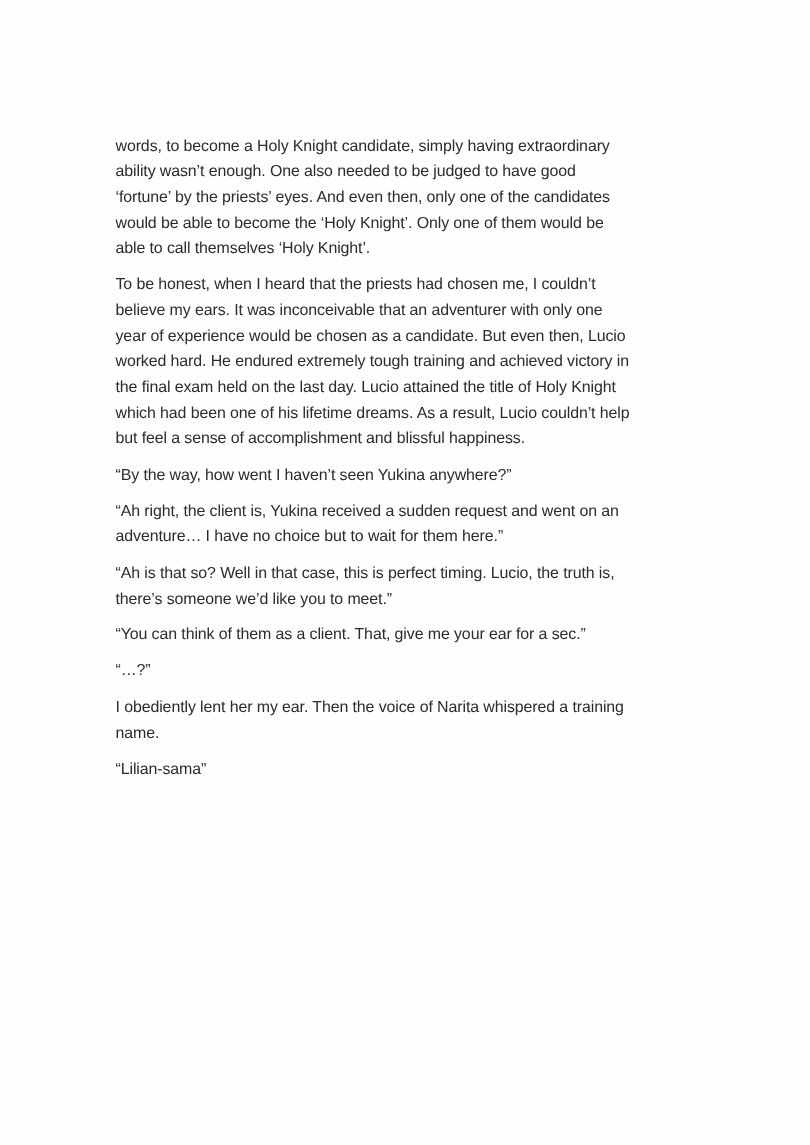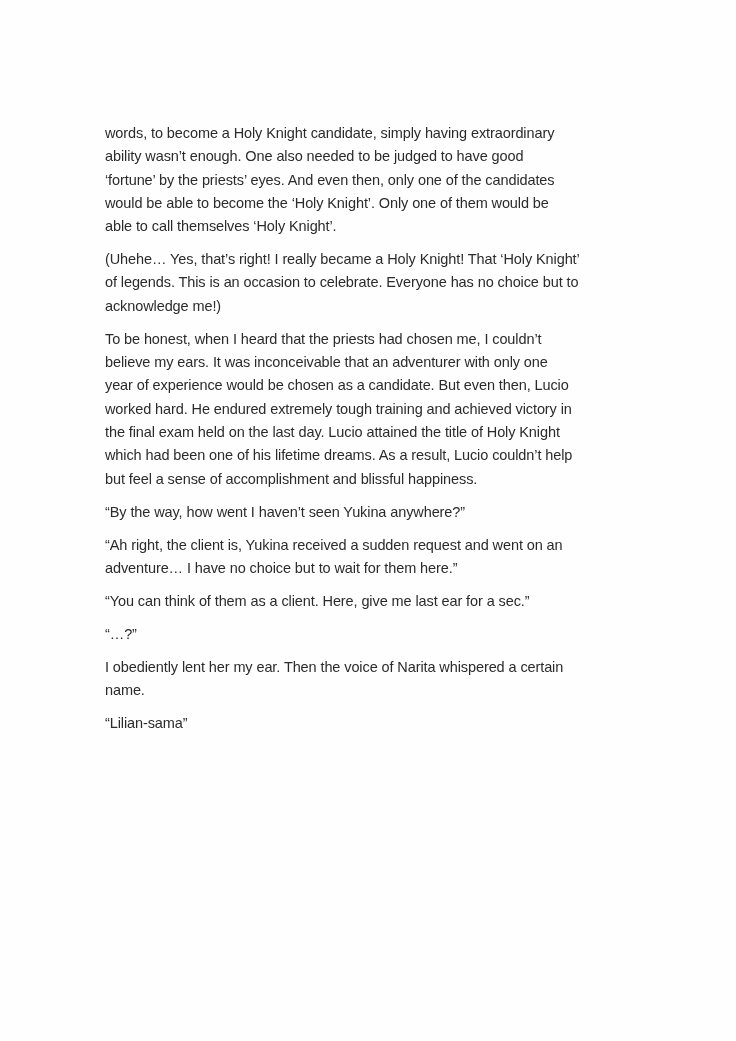--- a/index.html
+++ b/index.html
@@ -35,32 +35,31 @@
 </head>
 <body>
 
 <div class="page">
   <div class="doc-body">
     <p>words, to become a Holy Knight candidate, simply having extraordinary
 ability wasn’t enough. One also needed to be judged to have good
 ‘fortune’ by the priests’ eyes. And even then, only one of the candidates
 would be able to become the ‘Holy Knight’. Only one of them would be
 able to call themselves ‘Holy Knight’.</p>
-    <p>(Uhehe… Yes, that’s right! I really became a Holy Knight! That ‘Holy Knight’
-of legends. This is an occasion to celebrate. Everyone has no choice but to
-acknowledge me!)</p>
     <p>To be honest, when I heard that the priests had chosen me, I couldn’t
 believe my ears. It was inconceivable that an adventurer with only one
 year of experience would be chosen as a candidate. But even then, Lucio
 worked hard. He endured extremely tough training and achieved victory in
 the final exam held on the last day. Lucio attained the title of Holy Knight
 which had been one of his lifetime dreams. As a result, Lucio couldn’t help
 but feel a sense of accomplishment and blissful happiness.</p>
     <p>“By the way, how went I haven’t seen Yukina anywhere?”</p>
     <p>“Ah right, the client is, Yukina received a sudden request and went on an
 adventure… I have no choice but to wait for them here.”</p>
-    <p>“You can think of them as a client. Here, give me last ear for a sec.”</p>
+    <p>“Ah is that so? Well in that case, this is perfect timing. Lucio, the truth is,
+there’s someone we’d like you to meet.”</p>
+    <p>“You can think of them as a client. That, give me your ear for a sec.”</p>
     <p>“…?”</p>
-    <p>I obediently lent her my ear. Then the voice of Narita whispered a certain
+    <p>I obediently lent her my ear. Then the voice of Narita whispered a training
 name.</p>
     <p>“Lilian-sama”</p>
   </div>
 </div>
 
 </body></html>

